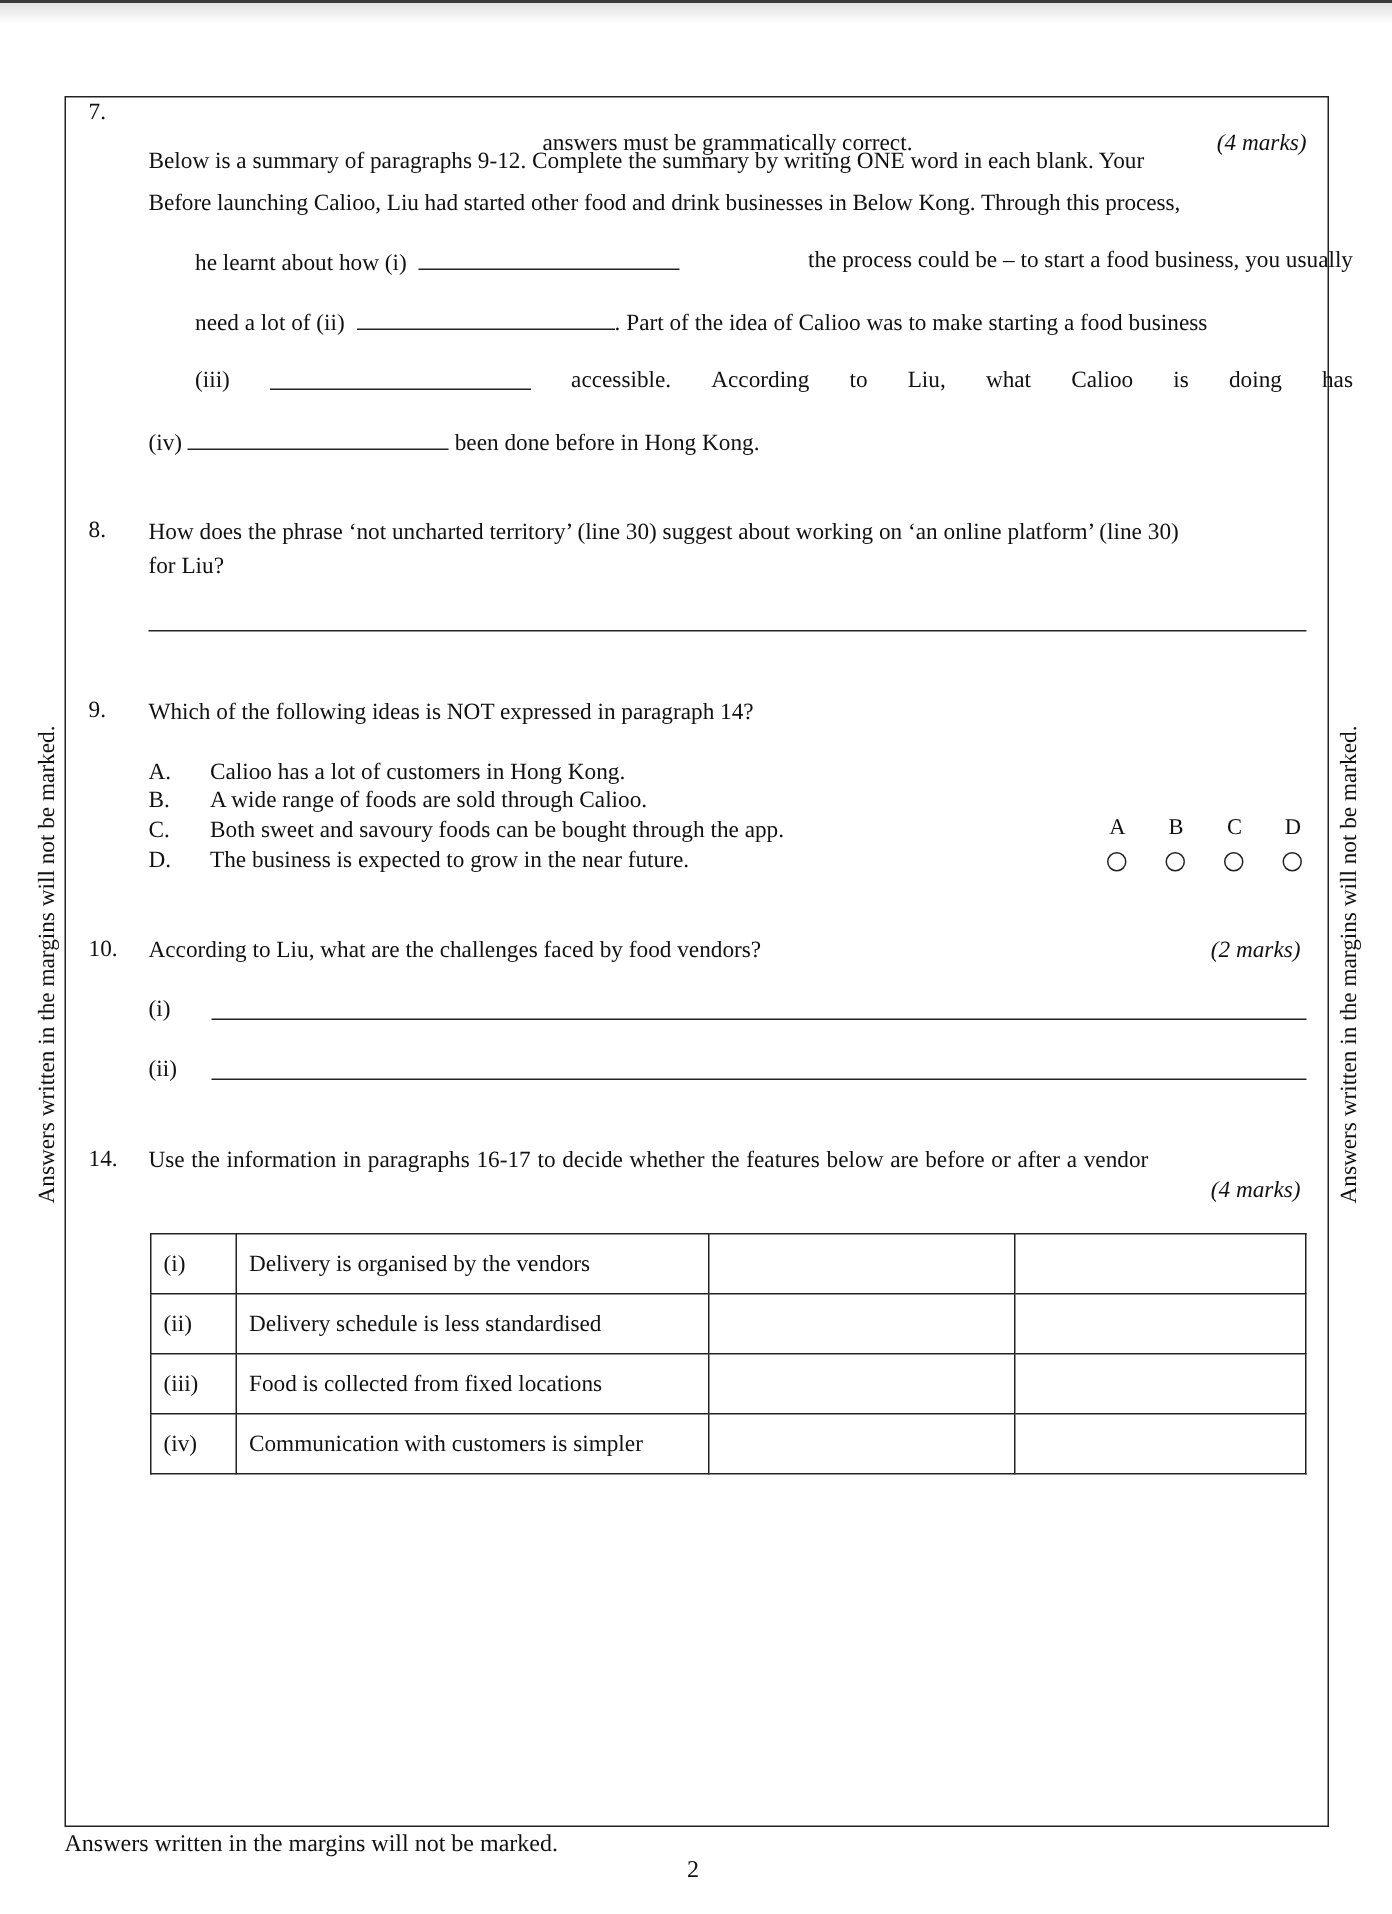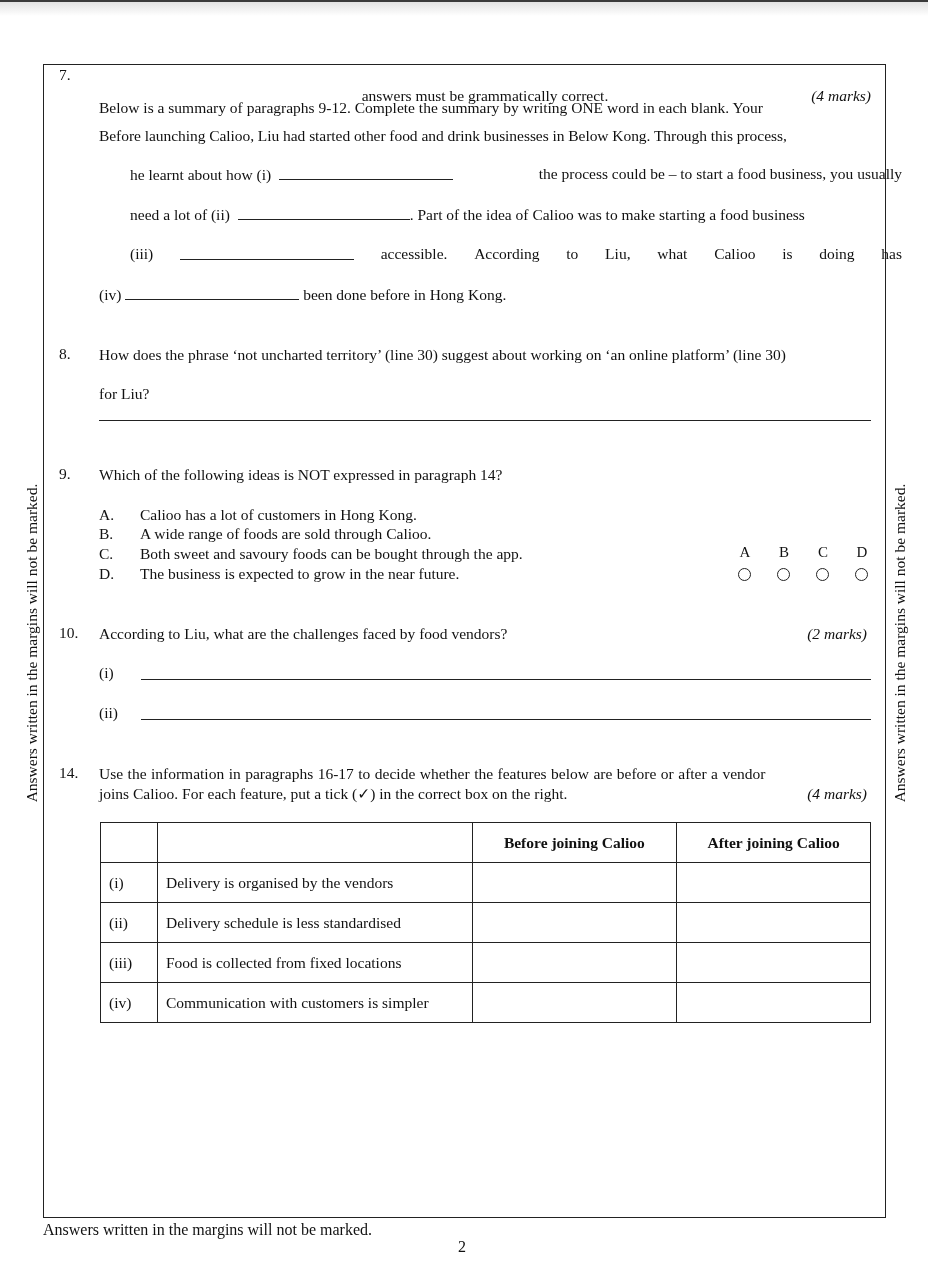--- a/index.html
+++ b/index.html
@@ -177,21 +177,21 @@
 </div>
 
 <div class="q" style="top:285px; white-space:nowrap;">
   <span>(iv)</span>
   <span class="blank" style="width:174px; margin-left:0px;"></span>
   <span>been done before in Hong Kong.</span>
 </div>
 
 <div class="qnum" style="top:345px;">8.</div>
 <div class="q" style="top:345px; white-space:nowrap;">How does the phrase ‘not uncharted territory’ (line 30) suggest about working on ‘an online platform’ (line 30)</div>
-<div class="q" style="top:384px;">for Liu?</div>
+<div class="q" style="top:368px;">for Liu?</div>
 <div class="answer-line" style="left:99px; top:420px; width:772px;"></div>
 
 <div class="qnum" style="top:465px;">9.</div>
 <div class="q" style="top:465px;">Which of the following ideas is NOT expressed in paragraph 14?</div>
 
 <div class="option-row" style="top:505px;">
   <span class="opt-letter">A.</span>
   <span class="opt-text">Calioo has a lot of customers in Hong Kong.</span>
 </div>
 <div class="option-row" style="top:524px;">
@@ -224,38 +224,31 @@
 </div>
 
 <div class="abs" style="left:99px; top:664px;">(i)</div>
 <div class="answer-line" style="left:141px; top:679px; width:730px;"></div>
 <div class="abs" style="left:99px; top:704px;">(ii)</div>
 <div class="answer-line" style="left:141px; top:719px; width:730px;"></div>
 
 <div class="qnum" style="top:764px;">14.</div>
 <div class="q" style="top:764px; white-space:nowrap; word-spacing:0.6px;">Use the information in paragraphs 16-17 to decide whether the features below are before or after a vendor</div>
 <div class="q" style="top:784px;">
-  <span>joins Calioo. For each feature, put a tick (✓) in the correct box on the right.</span>
   <span class="marks" style="right:4px;">(4 marks)</span>
 </div>
 
 <table class="features">
   <colgroup>
     <col style="width:57px;">
     <col style="width:315px;">
     <col style="width:205px;">
     <col style="width:194px;">
   </colgroup>
   <tbody>
-      <tr>
-    <th></th>
-    <th></th>
-    <th>Before joining Calioo</th>
-    <th>After joining Calioo</th>
-  </tr>
   <tr>
     <td>(i)</td>
     <td>Delivery is organised by the vendors</td>
     <td></td>
     <td></td>
   </tr>
   <tr>
     <td>(ii)</td>
     <td>Delivery schedule is less standardised</td>
     <td></td>

